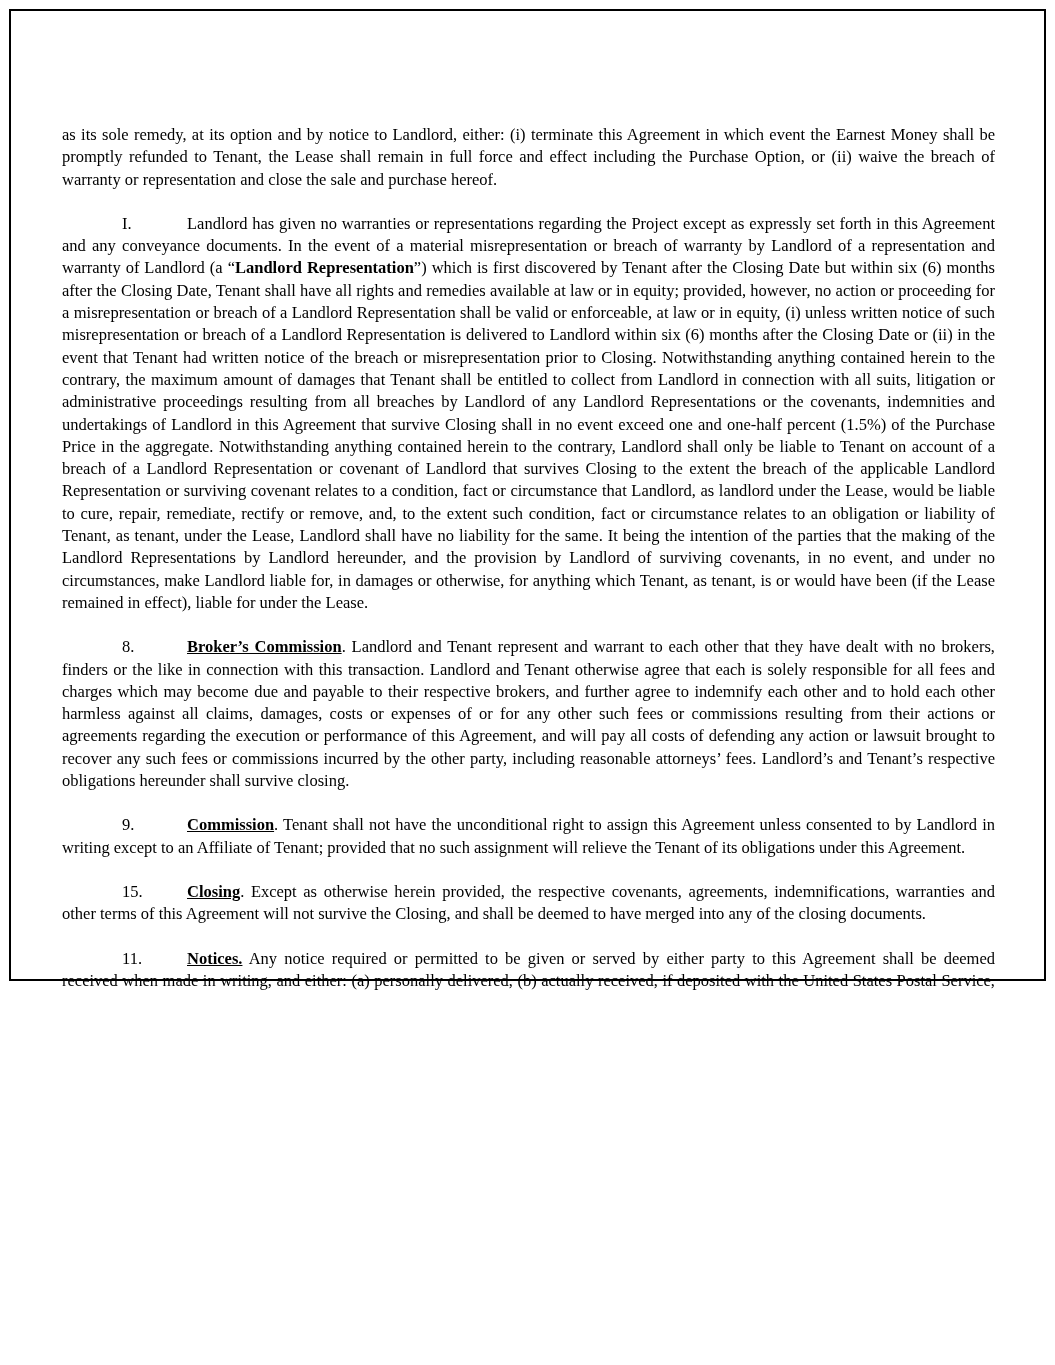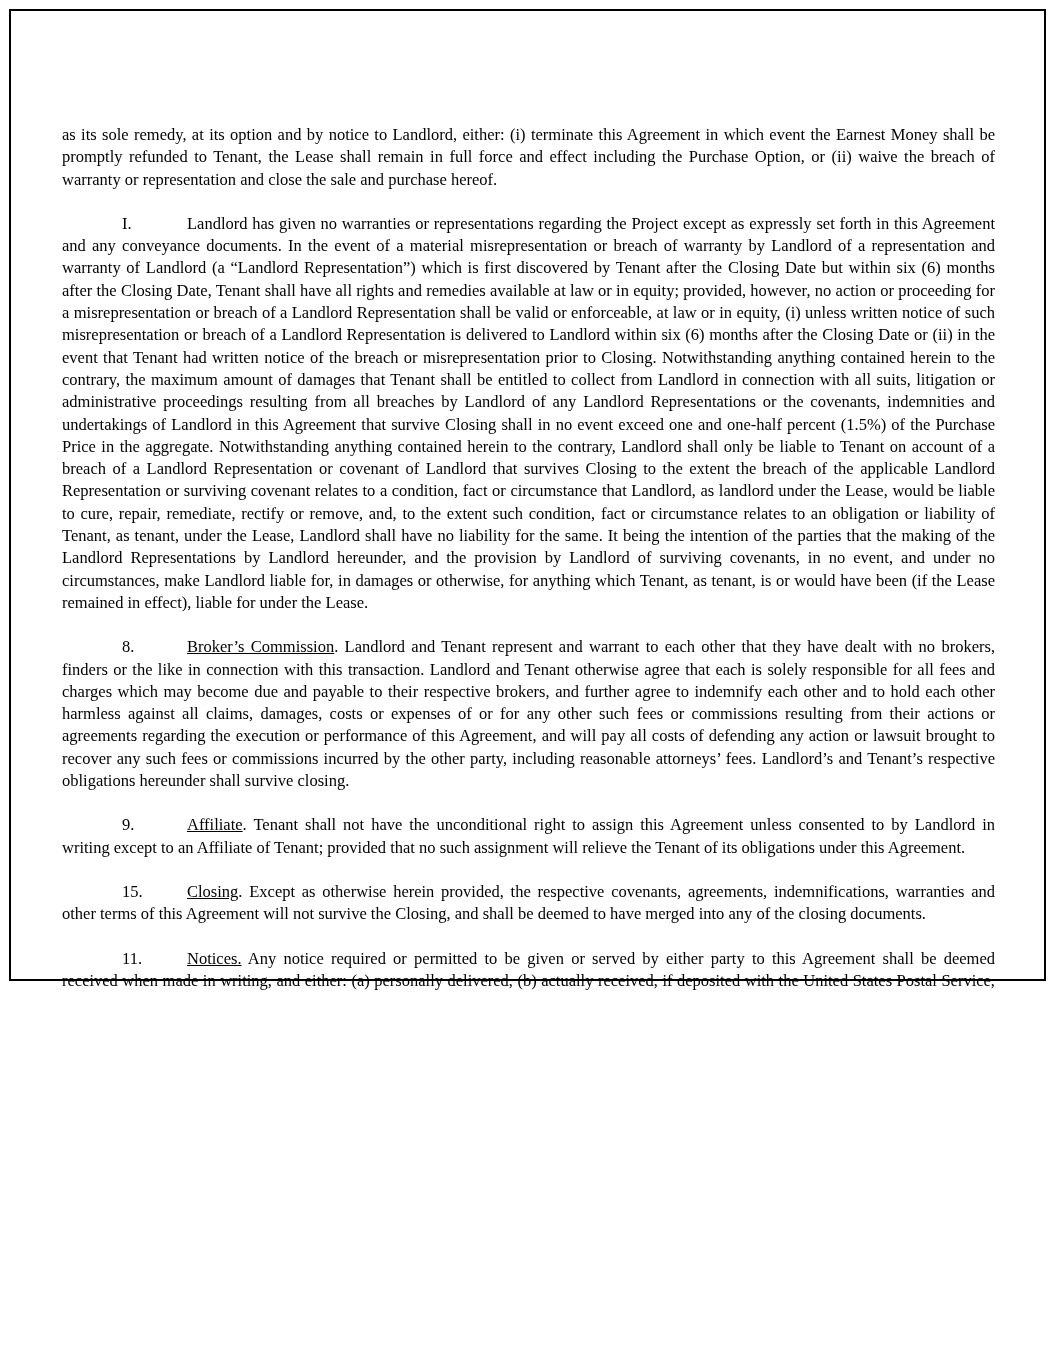--- a/index.html
+++ b/index.html
@@ -38,38 +38,38 @@
     line-height: 22.3px;
   }
   .para.numbered {
     text-indent: 60px;
   }
   .pnum {
     display: inline-block;
     width: 65px;
     text-indent: 0;
   }
-  .b { font-weight: normal; }
+  .b { font-weight: bold; }
   .u { text-decoration: underline; }
   .footer {
     position: absolute;
     left: 0;
     right: 0;
     bottom: 66px;
     text-align: center;
     font-size: 16.5px;
     line-height: 22px;
   }
 </style>
 </head>
 <body>
 
 <div class="page">
   <div class="page-border"></div>
   <div class="content">
       <p class="para"><span>as its sole remedy, at its option and by notice to Landlord, either:  (i)  terminate this Agreement in which event the Earnest Money shall be promptly refunded to Tenant, the Lease shall remain in full force and effect including the Purchase Option, or (ii) waive the breach of warranty or representation and close the sale and purchase hereof.</span></p>
       <p class="para numbered"><span class="pnum">I.</span><span>Landlord has given no warranties or representations regarding the Project except as expressly set forth in this Agreement and any conveyance documents.  In the event of a material misrepresentation or breach of warranty by Landlord of a representation and warranty of Landlord (a “</span><span class="b">Landlord Representation</span><span>”) which is first discovered by Tenant after the Closing Date but within six (6) months after the Closing Date, Tenant shall have all rights and remedies available at law or in equity; provided, however, no action or proceeding for a misrepresentation or breach of a Landlord Representation shall be valid or enforceable, at law or in equity, (i) unless written notice of such misrepresentation or breach of a Landlord Representation is delivered to Landlord within six (6) months after the Closing Date or (ii) in the event that Tenant had written notice of the breach or misrepresentation prior to Closing.  Notwithstanding anything contained herein to the contrary, the maximum amount of damages that Tenant shall be entitled to collect from Landlord in connection with all suits, litigation or administrative proceedings resulting from all breaches by Landlord of any Landlord Representations or the covenants, indemnities and undertakings of Landlord in this Agreement that survive Closing shall in no event exceed one and one-half percent (1.5%) of the Purchase Price in the aggregate.  Notwithstanding anything contained herein to the contrary, Landlord shall only be liable to Tenant on account of a breach of a Landlord Representation or covenant of Landlord that survives Closing to the extent the breach of the applicable Landlord Representation or surviving covenant relates to a condition, fact or circumstance that Landlord, as landlord under the Lease, would be liable to cure, repair, remediate, rectify or remove, and, to the extent such condition, fact or circumstance relates to an obligation or liability of Tenant, as tenant, under the Lease, Landlord shall have no liability for the same.  It being the intention of the parties that the making of the Landlord Representations by Landlord hereunder, and the provision by Landlord of surviving covenants, in no event, and under no circumstances, make Landlord liable for, in damages or otherwise, for anything which Tenant, as tenant, is or would have been (if the Lease remained in effect), liable for under the Lease.</span></p>
       <p class="para numbered"><span class="pnum">8.</span><span class="b u">Broker’s Commission</span><span>.  Landlord and Tenant represent and warrant to each other that they have dealt with no brokers, finders or the like in connection with this transaction.  Landlord and Tenant otherwise agree that each is solely responsible for all fees and charges which may become due and payable to their respective brokers, and further agree to indemnify each other and to hold each other harmless against all claims, damages, costs or expenses of or for any other such fees or commissions resulting from their actions or agreements regarding the execution or performance of this Agreement, and will pay all costs of defending any action or lawsuit brought to recover any such fees or commissions incurred by the other party, including reasonable attorneys’ fees.  Landlord’s and Tenant’s respective obligations hereunder shall survive closing.</span></p>
-      <p class="para numbered"><span class="pnum">9.</span><span class="b u">Affiliate</span><span>.  Tenant shall not have the unconditional right to assign this Agreement unless consented to by Landlord in writing except to an Affiliate of Tenant; provided that no such assignment will relieve the Tenant of its obligations under this Agreement.</span></p>
+      <p class="para numbered"><span class="pnum">9.</span><span class="b u">Commission</span><span>.  Tenant shall not have the unconditional right to assign this Agreement unless consented to by Landlord in writing except to an Affiliate of Tenant; provided that no such assignment will relieve the Tenant of its obligations under this Agreement.</span></p>
       <p class="para numbered"><span class="pnum">15.</span><span class="b u">Closing</span><span>.  Except as otherwise herein provided, the respective covenants, agreements, indemnifications, warranties and other terms of this Agreement will not survive the Closing, and shall be deemed to have merged into any of the closing documents.</span></p>
       <p class="para numbered"><span class="pnum">11.</span><span class="b u">Notices.</span><span>  Any notice required or permitted to be given or served by either party to this Agreement shall be deemed received when made in writing, and either: (a) personally delivered, (b) actually received, if deposited with the United States Postal Service, postage prepaid, by registered or certified mail, return receipt requested, (c) sent via email in which case it will be deemed delivered on the same business day if confirmed sent prior to 5:00 p.m. (otherwise it will be deemed delivered on the next business day); or (d) delivered by a nationally recognized overnight delivery service providing proof of delivery, properly addressed to the addresses set forth below (as the same may be changed by giving written notice). If any notice mailed is properly addressed with appropriate postage but returned for any reason, such notice shall be deemed to be effective notice and to be given on the day following the date of mailing.  Any notice required or permitted to be given</span></p>
     </div>
 </div>
 
 </body></html>

